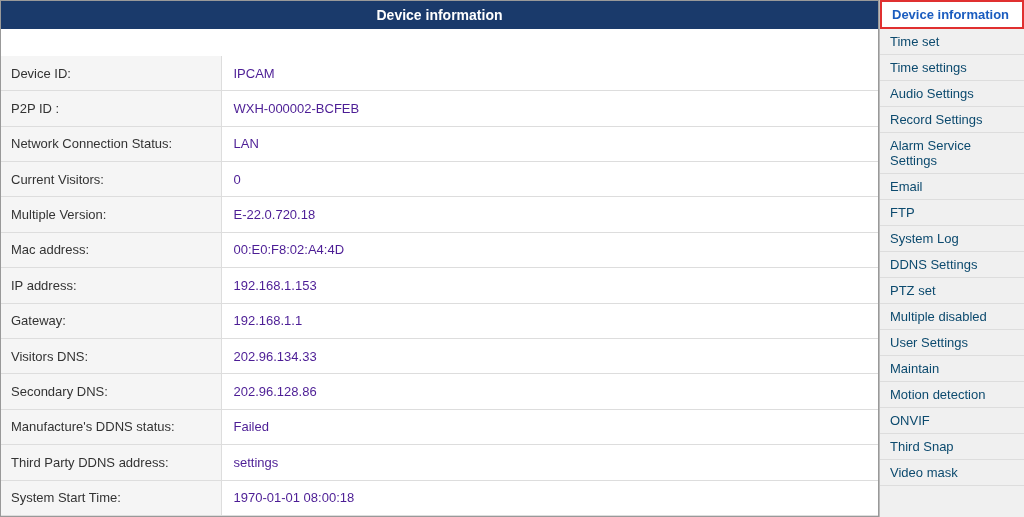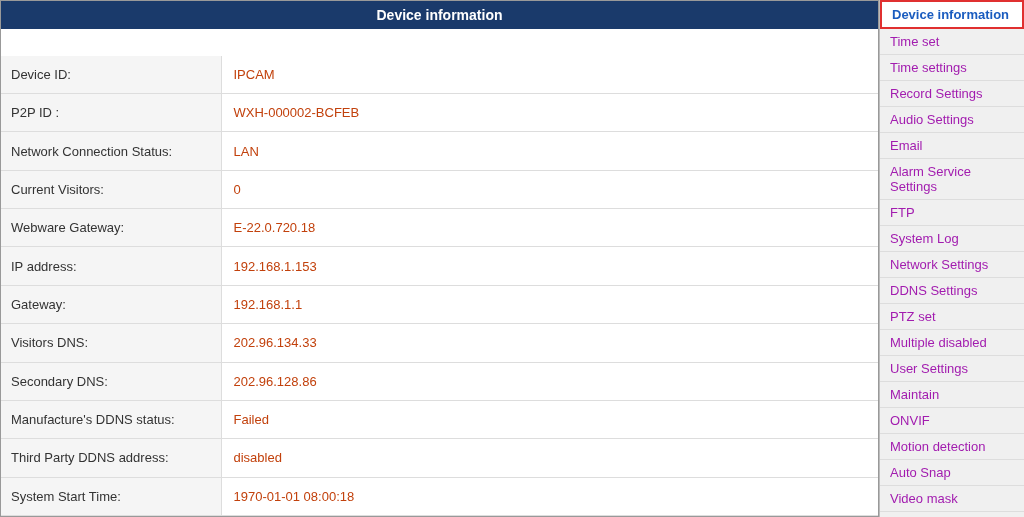--- a/index.html
+++ b/index.html
@@ -47,36 +47,36 @@
       vertical-align: middle;
     }
 
     .info-table td:first-child {
       width: 220px;
       background: #f5f5f5;
       color: #333;
     }
 
     .info-table td:last-child {
-      color: #c2410c;
+      color: #4c1d95;
       border-right: none;
       padding-left: 12px;
     }
 
     .sidebar {
       width: 145px;
       background: #f0f0f0;
       border-left: 1px solid #bbb;
       display: flex;
       flex-direction: column;
     }
 
     .sidebar-item {
       padding: 5px 10px;
-      color: #a21caf;
+      color: #0c4a6e;
       cursor: pointer;
       font-size: 13px;
       border-bottom: 1px solid #ddd;
       text-decoration: none;
       display: block;
     }
 
     .sidebar-item.active {
       border: 2px solid #e03030;
       color: #1a5cbf;
@@ -106,22 +106,26 @@
         </tr>
         <tr>
           <td>Network Connection Status:</td>
           <td>LAN</td>
         </tr>
         <tr>
           <td>Current Visitors:</td>
           <td>0</td>
         </tr>
         <tr>
-          <td>Webware Gateway:</td>
+          <td>Multiple Version:</td>
           <td>E-22.0.720.18</td>
+        </tr>
+        <tr>
+          <td>Mac address:</td>
+          <td>00:E0:F8:02:A4:4D</td>
         </tr>
         <tr>
           <td>IP address:</td>
           <td>192.168.1.153</td>
         </tr>
         <tr>
           <td>Gateway:</td>
           <td>192.168.1.1</td>
         </tr>
         <tr>
@@ -131,46 +135,45 @@
         <tr>
           <td>Secondary DNS:</td>
           <td>202.96.128.86</td>
         </tr>
         <tr>
           <td>Manufacture's DDNS status:</td>
           <td>Failed</td>
         </tr>
         <tr>
           <td>Third Party DDNS address:</td>
-          <td>disabled</td>
+          <td>settings</td>
         </tr>
         <tr>
           <td>System Start Time:</td>
           <td>1970-01-01 08:00:18</td>
         </tr>
       </tbody>
   </table>
 </div>
 
 <div class="sidebar">
   <div id="sidebar-items">
       <div class="sidebar-item active">Device information</div>
       <div class="sidebar-item">Time set</div>
       <div class="sidebar-item">Time settings</div>
+      <div class="sidebar-item">Audio Settings</div>
       <div class="sidebar-item">Record Settings</div>
-      <div class="sidebar-item">Audio Settings</div>
+      <div class="sidebar-item">Alarm Service Settings</div>
       <div class="sidebar-item">Email</div>
-      <div class="sidebar-item">Alarm Service Settings</div>
       <div class="sidebar-item">FTP</div>
       <div class="sidebar-item">System Log</div>
-      <div class="sidebar-item">Network Settings</div>
       <div class="sidebar-item">DDNS Settings</div>
       <div class="sidebar-item">PTZ set</div>
       <div class="sidebar-item">Multiple disabled</div>
       <div class="sidebar-item">User Settings</div>
       <div class="sidebar-item">Maintain</div>
+      <div class="sidebar-item">Motion detection</div>
       <div class="sidebar-item">ONVIF</div>
-      <div class="sidebar-item">Motion detection</div>
-      <div class="sidebar-item">Auto Snap</div>
+      <div class="sidebar-item">Third Snap</div>
       <div class="sidebar-item">Video mask</div>
     </div>
   <div class="bottom-empty"></div>
 </div>
 
 </body></html>

